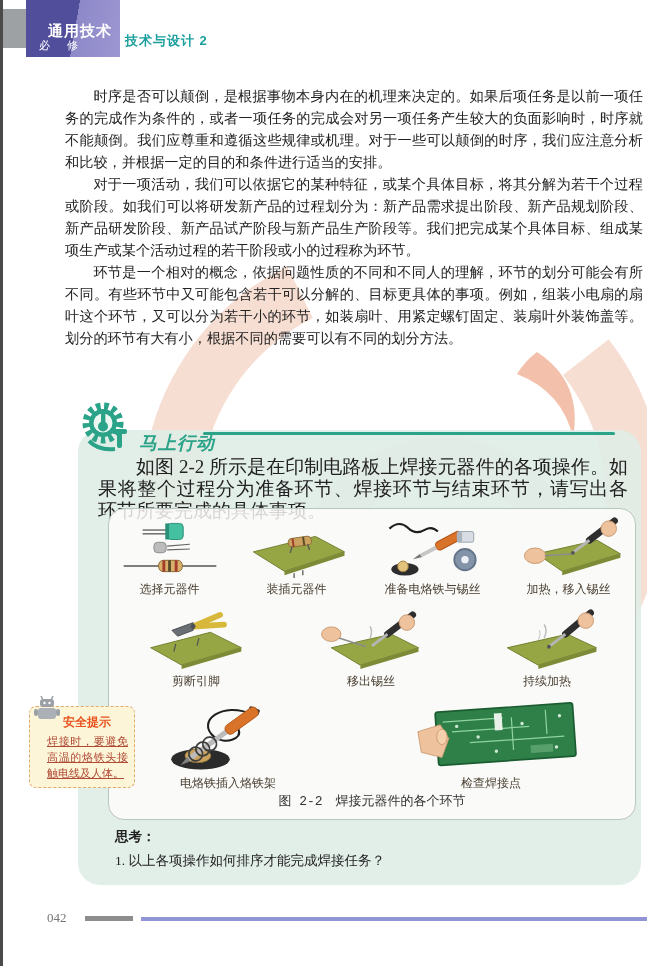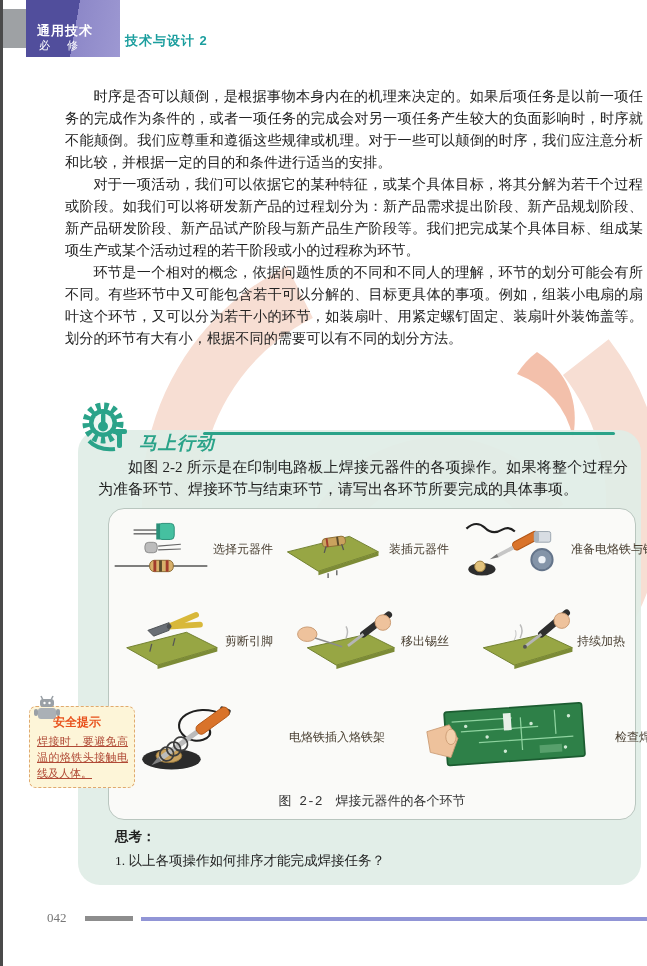--- a/index.html
+++ b/index.html
@@ -5,48 +5,48 @@
   html,body{margin:0;padding:0;background:#d8d8d8;}
   .page{position:relative;width:647px;height:966px;background:#ffffff;overflow:hidden;
         border-left:3px solid #4a4a4a;box-sizing:border-box;
         font-family:"Liberation Serif","DejaVu Serif",serif;color:#222;}
   .watermark{position:absolute;left:0;top:0;z-index:0;pointer-events:none;}
   
   .corner-block{position:absolute;left:0;top:9px;width:23px;height:39px;background:#9ea1a4;z-index:2;}
   .subject-badge{position:absolute;left:23px;top:0;width:94px;height:57px;z-index:2;
      background:linear-gradient(100deg,#514e9c 52%,#8d88c8 52%,#9d98d2 100%);
      color:#fff;font-family:"Liberation Sans","DejaVu Sans",sans-serif;}
-  .subject-badge .subject{position:absolute;left:11px;top:22px;font-size:13px;font-weight:bold;letter-spacing:1px;}
+  .subject-badge .subject{position:absolute;left:22px;top:22px;font-size:15px;font-weight:bold;letter-spacing:1px;}
   .subject-badge .level{position:absolute;left:13px;top:38px;font-size:11px;letter-spacing:7px;}
   .course-title{position:absolute;left:122px;top:32px;z-index:2;color:#1b9e9e;font-weight:bold;
      font-size:13px;font-family:"Liberation Sans","DejaVu Sans",sans-serif;letter-spacing:1px;}
   
   .body-text{position:absolute;left:62px;top:85px;width:578px;z-index:1;}
   .body-text p{margin:0;font-size:14.2px;line-height:22px;text-align:justify;text-indent:2em;}
   
   .activity-bg{position:absolute;left:75px;top:430px;width:563px;height:455px;z-index:1;
      background:rgba(223,237,230,0.92);border-radius:22px;}
   .activity-header{position:absolute;left:76px;top:399px;z-index:3;display:flex;align-items:flex-end;}
   .activity-title{color:#2aa389;font-weight:bold;font-style:italic;font-size:18px;margin-left:6px;
      font-family:"Liberation Sans","DejaVu Sans",sans-serif;letter-spacing:1px;}
   .title-line{position:absolute;left:200px;top:432px;width:412px;height:3px;background:#2aa389;
      border-radius:2px;z-index:2;}
   .activity-intro{position:absolute;left:95px;top:456px;width:530px;z-index:2;margin:0;
-     font-size:15px;line-height:22px;text-indent:2em;text-align:justify;}
+     font-size:19px;line-height:22px;text-indent:2em;text-align:justify;}
   
   .figure-box{position:absolute;left:105px;top:508px;width:528px;height:312px;z-index:2;
      background:rgba(255,253,251,0.82);border:1.5px solid #b9c6bf;border-radius:16px;box-sizing:border-box;}
   .fig-row{position:absolute;left:0;width:100%;display:flex;justify-content:space-around;align-items:flex-end;}
   .row1{top:8px;}  .row2{top:100px;} .row3{top:190px;}
-  .cell{display:flex;flex-direction:row;align-items:center;}
+  .cell{display:flex;flex-direction:column;align-items:center;}
   .step-label{font-size:12px;color:#4a4033;margin-top:2px;white-space:nowrap;}
   .fig-caption{position:absolute;left:0;top:283px;width:100%;text-align:center;font-size:13px;color:#333;font-family:Liberation Mono, monospace;}
   
   .safety-box{position:absolute;left:26px;top:706px;width:106px;z-index:3;box-sizing:border-box;
-     background:#fdf5d8;border:1.5px dashed #e0a96e;border-radius:7px;padding:7px 6px 6px 7px;}
+     background:#fdf5d8;border:1.5px dashed #e0a96e;border-radius:7px;padding:7px 6px 6px 17px;}
   .safety-title{color:#e8511c;font-weight:bold;font-size:12px;margin-left:16px;margin-bottom:2px;
      font-family:"Liberation Sans","DejaVu Sans",sans-serif;}
   .safety-text{font-size:11px;line-height:16px;color:#b04a36;text-align:justify;text-decoration:underline;}
   .robot{position:absolute;left:2px;top:-12px;}
   
   .think{position:absolute;left:112px;top:828px;width:500px;z-index:2;}
   .think-title{font-weight:bold;font-size:13.5px;margin-bottom:6px;}
   .think-q{font-size:13.5px;}
   
   .page-num{position:absolute;left:44px;top:910px;font-size:13px;color:#767676;z-index:2;

